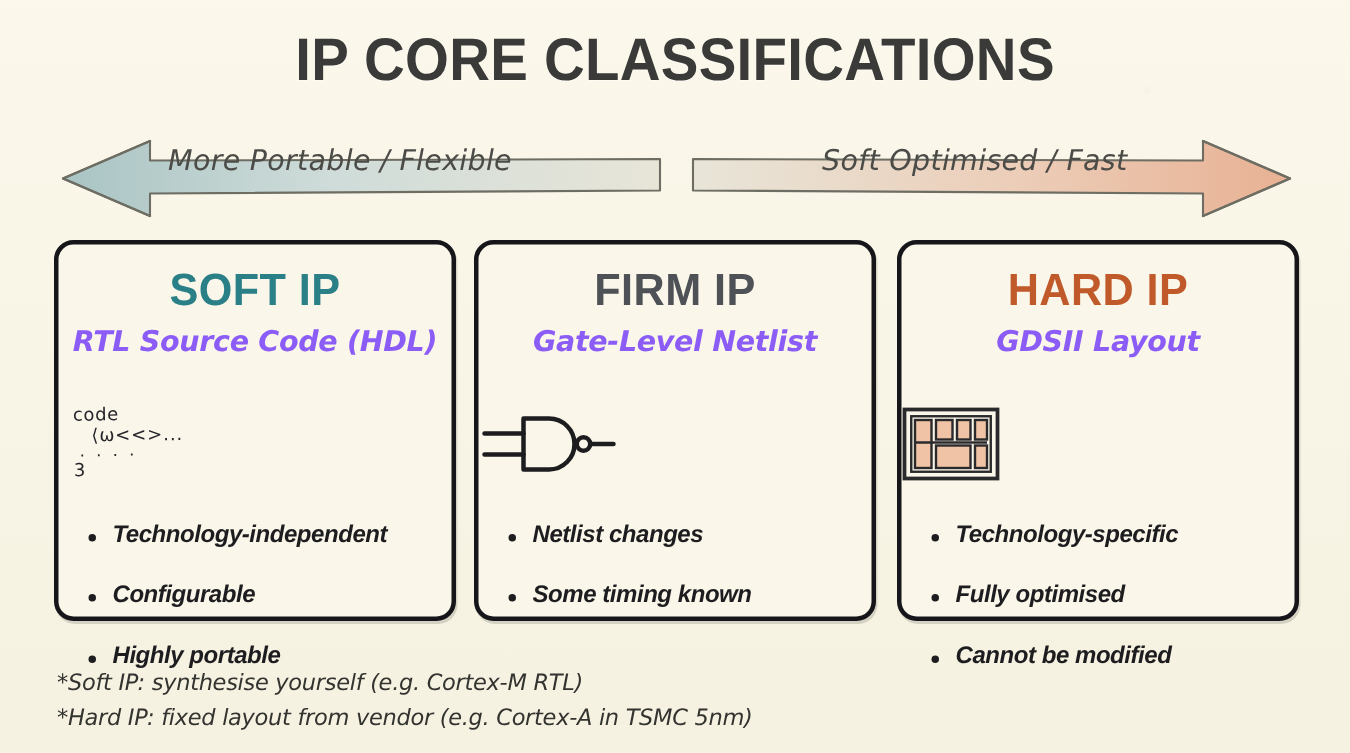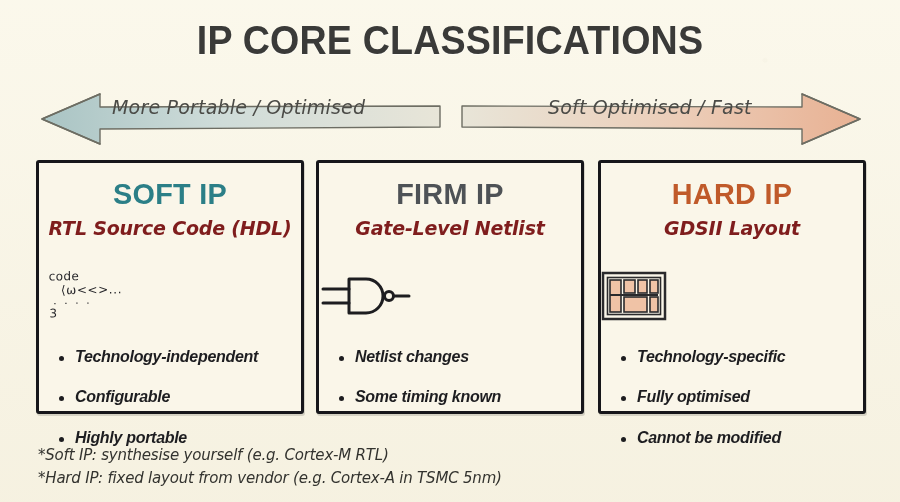--- a/index.html
+++ b/index.html
@@ -78,21 +78,21 @@
     z-index: 3;
   }
   .card {
     position: absolute;
     top: 0;
     width: 268px;
     height: 254px;
     box-sizing: border-box;
     background: #faf6e9;
     border: 3px solid #16161a;
-    border-radius: 3px;
+    border-radius: 13px;
     box-shadow: 1px 2px 0 rgba(40,38,32,0.16), inset 0 0 0 1px rgba(250,246,233,0.6);
   }
   .card.c1 { left: 36px; }
   .card.c2 { left: 316px; }
   .card.c3 { left: 598px; }
 
   .card-title {
     margin-top: 14px;
     text-align: center;
     font-family: "Liberation Sans", sans-serif;
@@ -105,21 +105,21 @@
   .c2 .card-title { color: #4e5256; }
   .c3 .card-title { color: #c05a2a; }
 
   .card-sub {
     margin-top: 6px;
     text-align: center;
     font-family: "DejaVu Sans", sans-serif;
     font-weight: bold;
     font-style: italic;
     font-size: 19px;
-    color: #7f1d1d;
+    color: #8b5cf6;
     letter-spacing: -0.2px;
   }
 
   .card-visual {
     height: 66px;
     margin-top: 24px;
     display: flex;
     align-items: center;
     justify-content: flex-start;
   }
@@ -210,21 +210,21 @@
       <path d="M 440 18 L 100 19 L 100 6 L 42 31 L 100 56 L 100 41 L 440 39 Z" fill="url(#gradLeft)" stroke="#6d6d63" stroke-width="1.4" stroke-linejoin="round"></path>
       <path d="M 100 6 L 42 31 L 100 56" fill="none" stroke="#6d6d63" stroke-width="1.6" stroke-linecap="round" stroke-linejoin="round"></path>
     </g>
 
     <g>
       <path d="M 462 18 L 802 19 L 802 6 L 860 31 L 802 56 L 802 41 L 462 39 Z" fill="url(#gradRight)" stroke="#6d6d63" stroke-width="1.4" stroke-linejoin="round"></path>
       <path d="M 802 6 L 860 31 L 802 56" fill="none" stroke="#6d6d63" stroke-width="1.6" stroke-linecap="round" stroke-linejoin="round"></path>
     </g>
   </svg>
 </div>
-<div class="arrow-label left">More Portable / Optimised</div>
+<div class="arrow-label left">More Portable / Flexible</div>
 <div class="arrow-label right">Soft Optimised / Fast</div>
 
 <div class="cards">
 
   <div class="card c1">
     <div class="card-title">SOFT IP</div>
     <div class="card-sub">RTL Source Code (HDL)</div>
     <div class="card-visual">
       <div class="code-scribble">
         <div class="l1">code</div>

